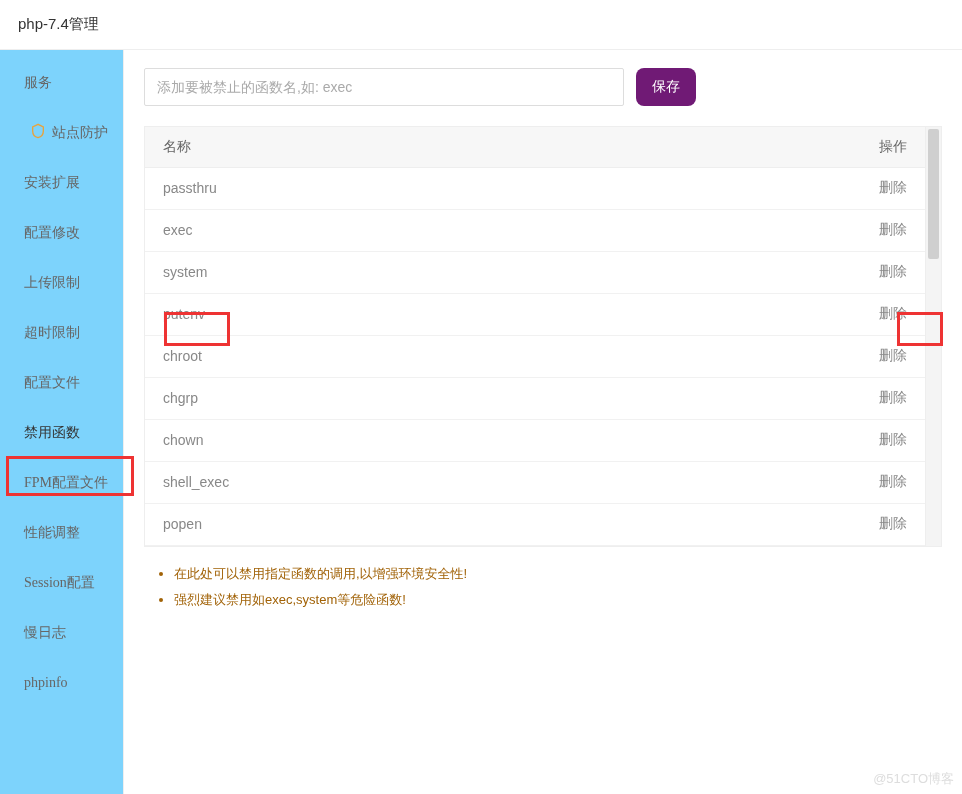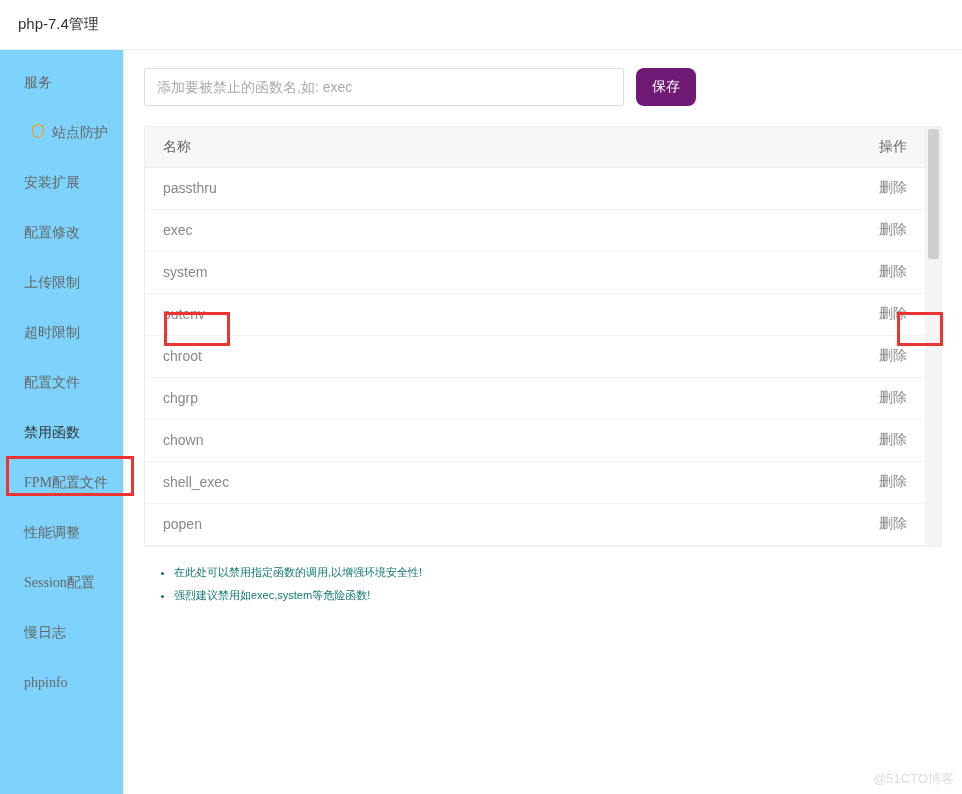--- a/index.html
+++ b/index.html
@@ -130,22 +130,22 @@
     }
     .scrollbar-thumb {
       position: absolute;
       left: 2px; right: 2px;
       top: 2px; height: 130px;
       background: #cfcfcf;
       border-radius: 2px;
     }
     .hints {
       margin: 18px 30px 0 30px;
-      color: #0f766e;
-      font-size: 11px;
+      color: #a16207;
+      font-size: 13px;
     }
     .hints li { margin-bottom: 8px; margin-left: 20px; }
     .highlight-box {
       position: absolute;
       border: 3px solid #e33;
       pointer-events: none;
     }
     .watermark {
       position: absolute;
       right: 8px;

